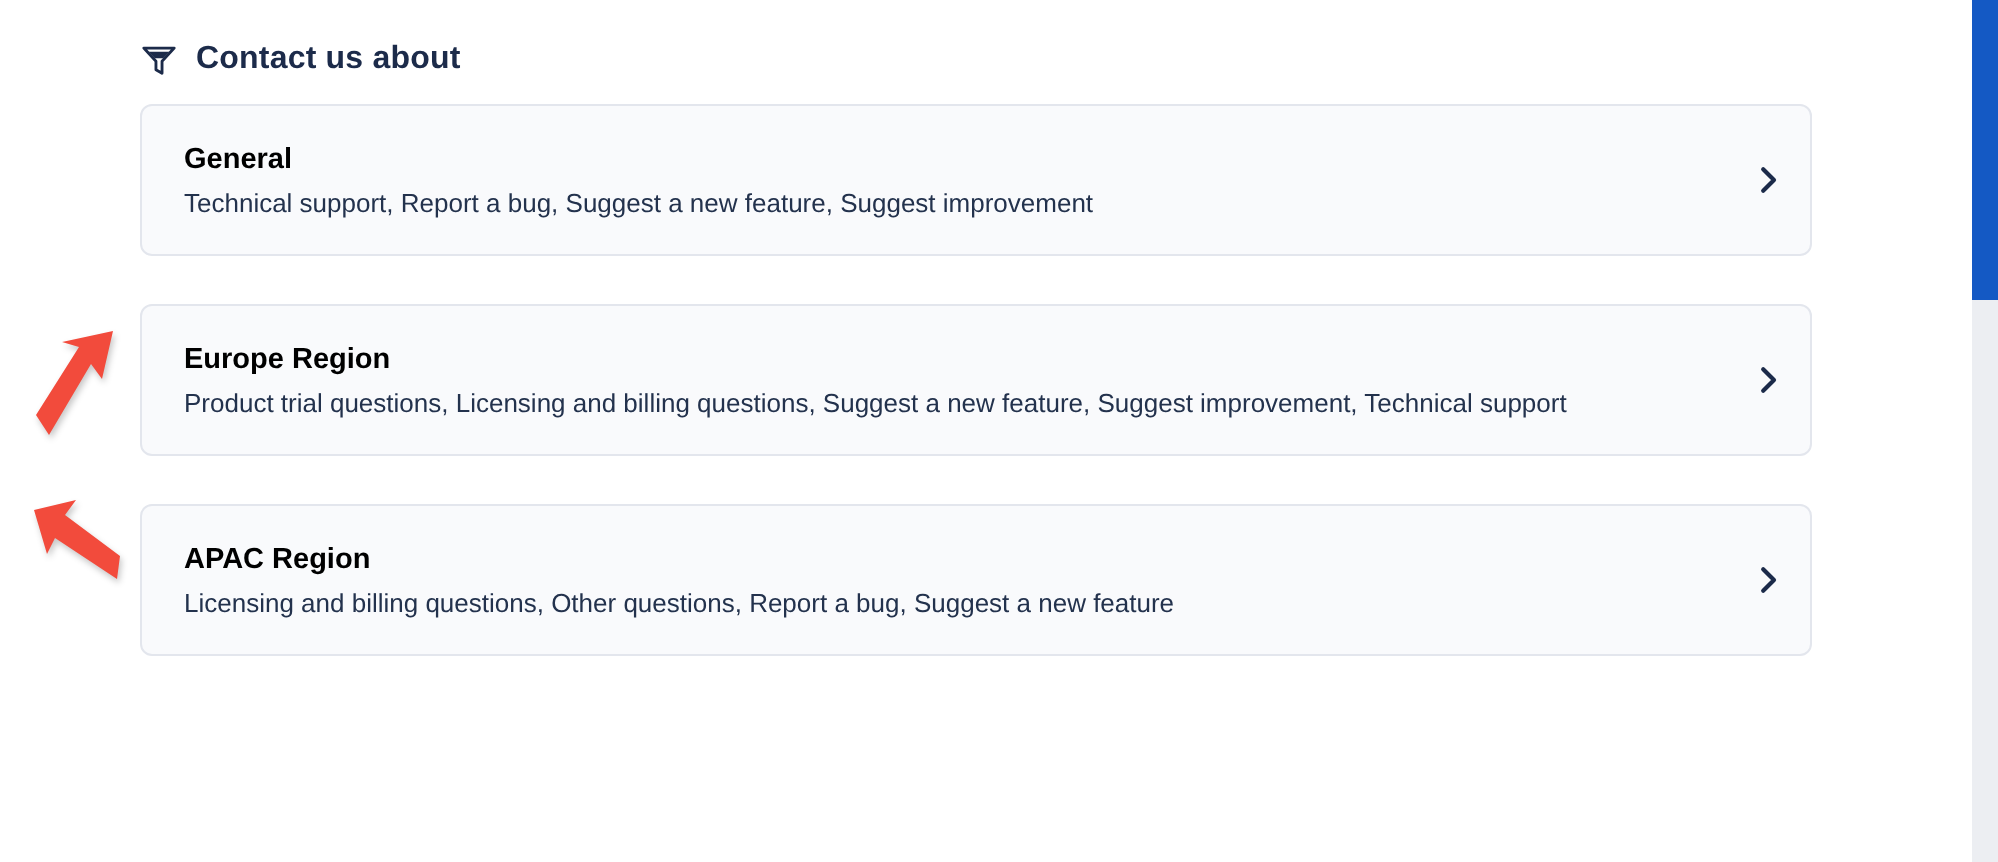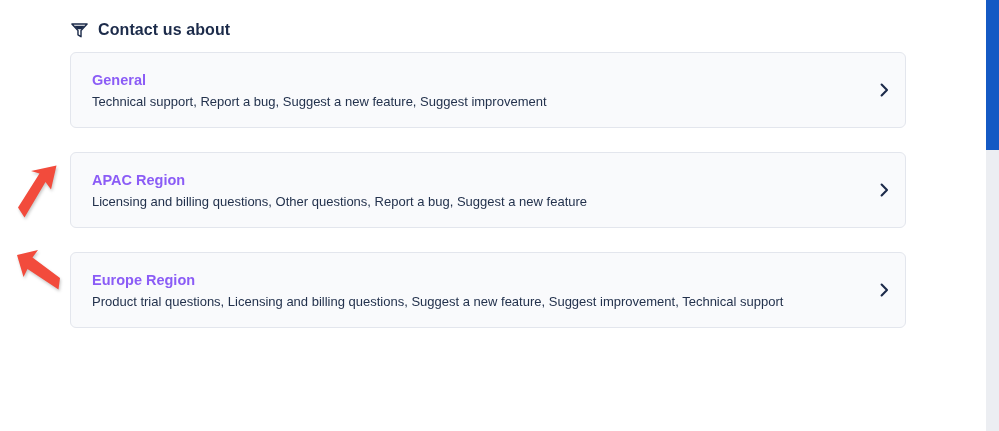--- a/index.html
+++ b/index.html
@@ -73,21 +73,21 @@
   }
   .card-body {
     padding-left: 21px;
     padding-right: 48px;
     flex: 1 1 auto;
     min-width: 0;
   }
   .card-title {
     font-size: 14.5px;
     font-weight: bold;
-    color: #8b5cf6;
+    color: #000000;
     line-height: 18px;
     margin-bottom: 5px;
     white-space: nowrap;
   }
   .card-desc {
     font-size: 13px;
     font-weight: normal;
     color: #23324d;
     line-height: 16px;
     white-space: nowrap;
@@ -164,42 +164,42 @@
       </div>
       <span>
         <svg class="card-chevron" viewBox="0 0 16 16" fill="none" xmlns="http://www.w3.org/2000/svg" aria-hidden="true">
           <path d="M5.6 2.6L11 8l-5.4 5.4" stroke="#1c2b4a" stroke-width="2.1" stroke-linecap="round" stroke-linejoin="round"></path>
         </svg>
       </span>
     </div>
 
     <div class="card">
       <div class="card-body">
+        <div class="card-title">Europe Region</div>
+        <div class="card-desc">Product trial questions, Licensing and billing questions, Suggest a new feature, Suggest improvement, Technical support</div>
+      </div>
+      <span>
+        <svg class="card-chevron" viewBox="0 0 16 16" fill="none" xmlns="http://www.w3.org/2000/svg" aria-hidden="true">
+          <path d="M5.6 2.6L11 8l-5.4 5.4" stroke="#1c2b4a" stroke-width="2.1" stroke-linecap="round" stroke-linejoin="round"></path>
+        </svg>
+      </span>
+    </div>
+
+    <div class="card">
+      <div class="card-body">
         <div class="card-title">APAC Region</div>
         <div class="card-desc">Licensing and billing questions, Other questions, Report a bug, Suggest a new feature</div>
       </div>
       <span>
         <svg class="card-chevron" viewBox="0 0 16 16" fill="none" xmlns="http://www.w3.org/2000/svg" aria-hidden="true">
           <path d="M5.6 2.6L11 8l-5.4 5.4" stroke="#1c2b4a" stroke-width="2.1" stroke-linecap="round" stroke-linejoin="round"></path>
         </svg>
       </span>
     </div>
 
-    <div class="card">
-      <div class="card-body">
-        <div class="card-title">Europe Region</div>
-        <div class="card-desc">Product trial questions, Licensing and billing questions, Suggest a new feature, Suggest improvement, Technical support</div>
-      </div>
-      <span>
-        <svg class="card-chevron" viewBox="0 0 16 16" fill="none" xmlns="http://www.w3.org/2000/svg" aria-hidden="true">
-          <path d="M5.6 2.6L11 8l-5.4 5.4" stroke="#1c2b4a" stroke-width="2.1" stroke-linecap="round" stroke-linejoin="round"></path>
-        </svg>
-      </span>
-    </div>
-
   </div>
 
   <svg id="arrow-up-right" class="annot-arrow" viewBox="0 0 48 62" xmlns="http://www.w3.org/2000/svg">
     <path d="M40.5 3.5 L35.0 27.5 L29.5 20.0 L8.5 55.5 L2.0 45.5 L23.5 11.5 L15.0 9.0 Z" fill="#f24b3c"></path>
   </svg>
 
   <svg id="arrow-down-right" class="annot-arrow" viewBox="0 0 50 48" xmlns="http://www.w3.org/2000/svg">
     <path d="M3.0 10.0 L24.0 5.0 L18.5 12.5 L46.0 33.0 L44.5 44.5 L13.5 24.0 L9.5 32.0 Z" fill="#f24b3c"></path>
   </svg>
 

